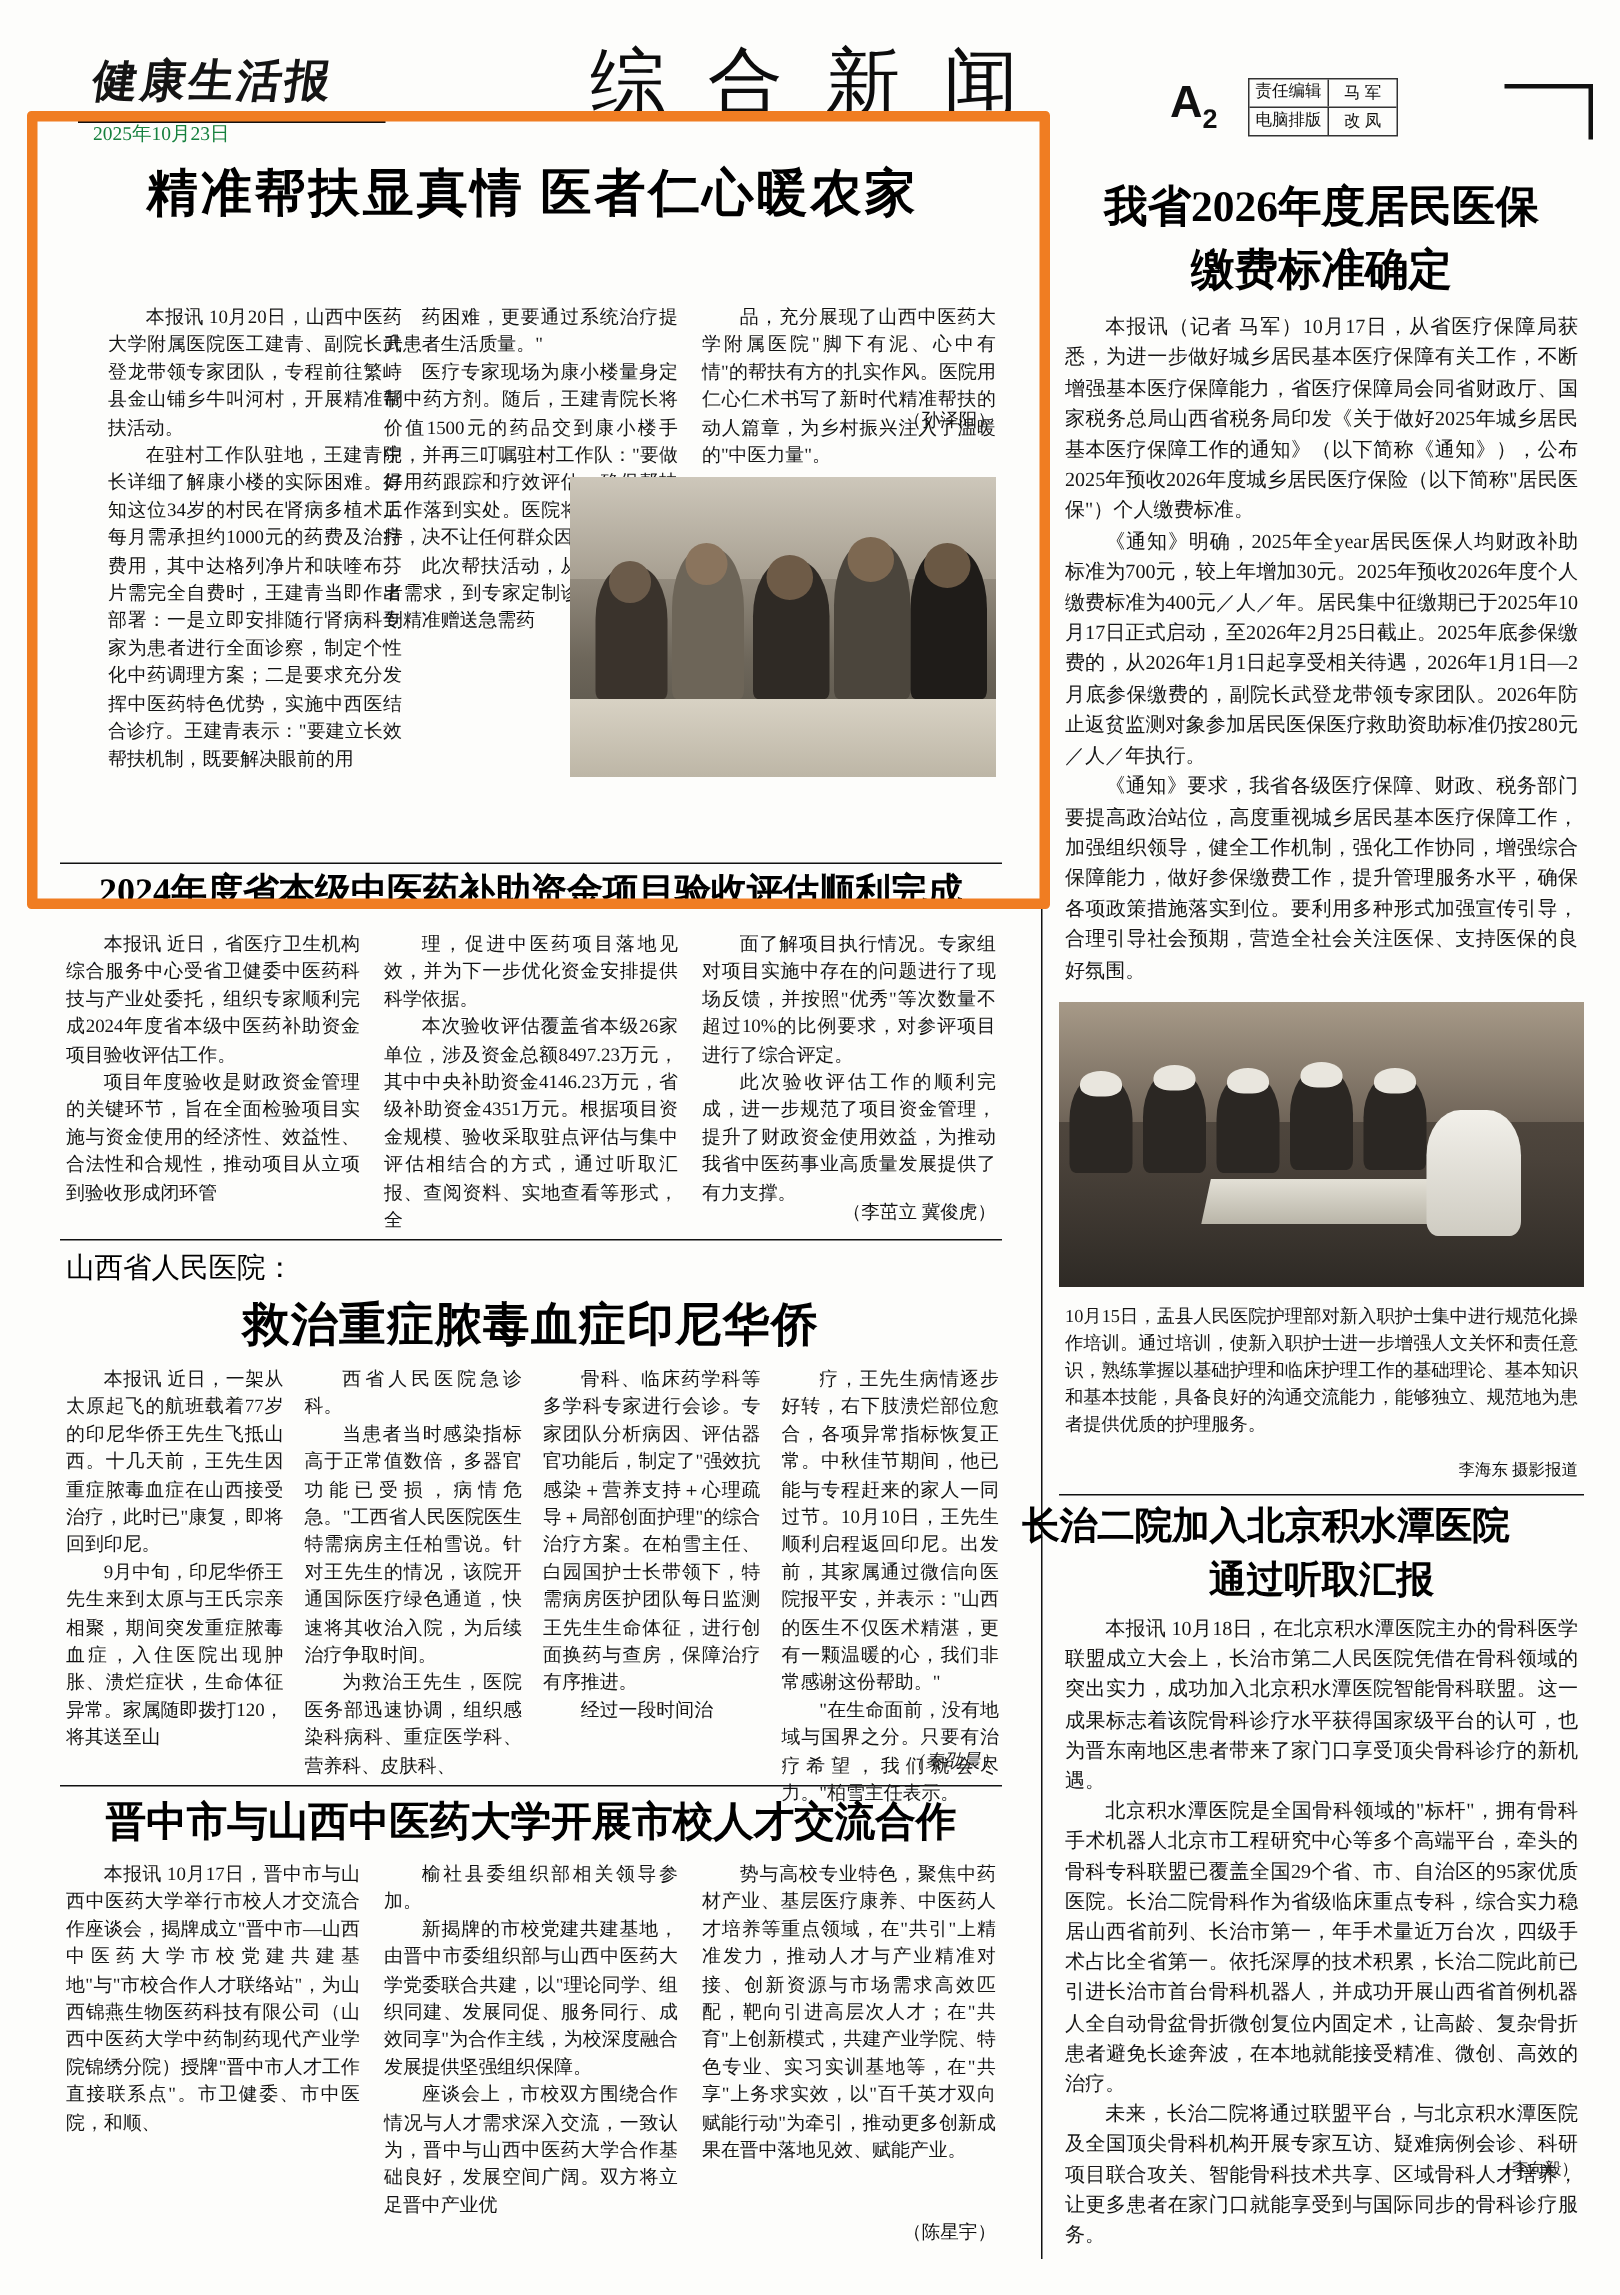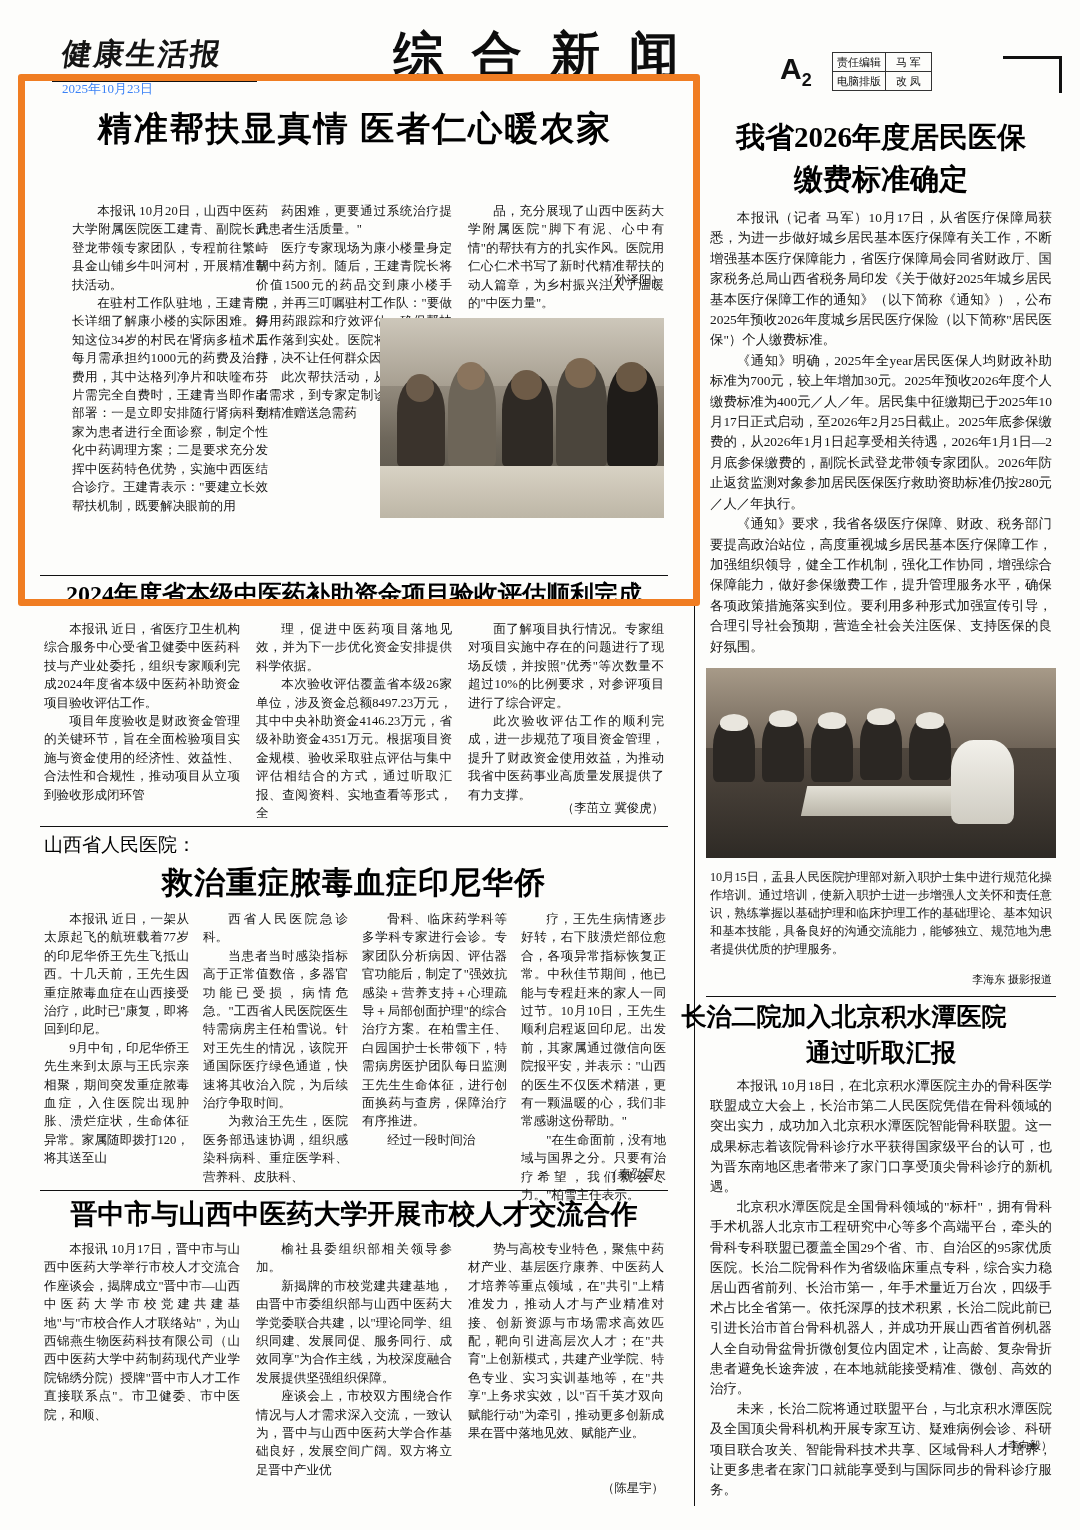--- a/index.html
+++ b/index.html
@@ -44,30 +44,30 @@
   .masthead-rule {
     position: absolute;
     left: 52px; top: 78px;
     width: 205px; height: 4px;
     background: #111;
   }
   .masthead-date {
     position: absolute;
     left: 62px; top: 80px;
     font-size: 13px;
-    color: #3b82f6;
+    color: #15803d;
     white-space: nowrap;
   }
   .masthead-title {
     position: absolute;
     left: 0; top: 22px;
     width: 1080px;
     text-align: center;
     font-size: 50px;
-    font-weight: bold;
+    font-weight: normal;
     letter-spacing: 8px;
     color: #0d0d0d;
     font-family: "Liberation Serif", serif;
   }
   .masthead-page {
     position: absolute;
     left: 780px; top: 52px;
     font-size: 30px;
     font-weight: bold;
     font-family: "Liberation Sans", sans-serif;
@@ -84,20 +84,21 @@
   }
   .credit-row {
     display: flex;
     border-bottom: 1px solid #333;
   }
   .credit-row:last-child { border-bottom: none; }
   .credit-label {
     padding: 1px 4px;
     border-right: 1px solid #333;
     white-space: nowrap;
+    font-family: Liberation Mono, monospace;
   }
   .credit-value {
     padding: 1px 10px;
     white-space: nowrap;
   }
   .corner-bracket {
     position: absolute;
     right: 18px; top: 56px;
     width: 56px; height: 34px;
     border-top: 3px solid #111;

